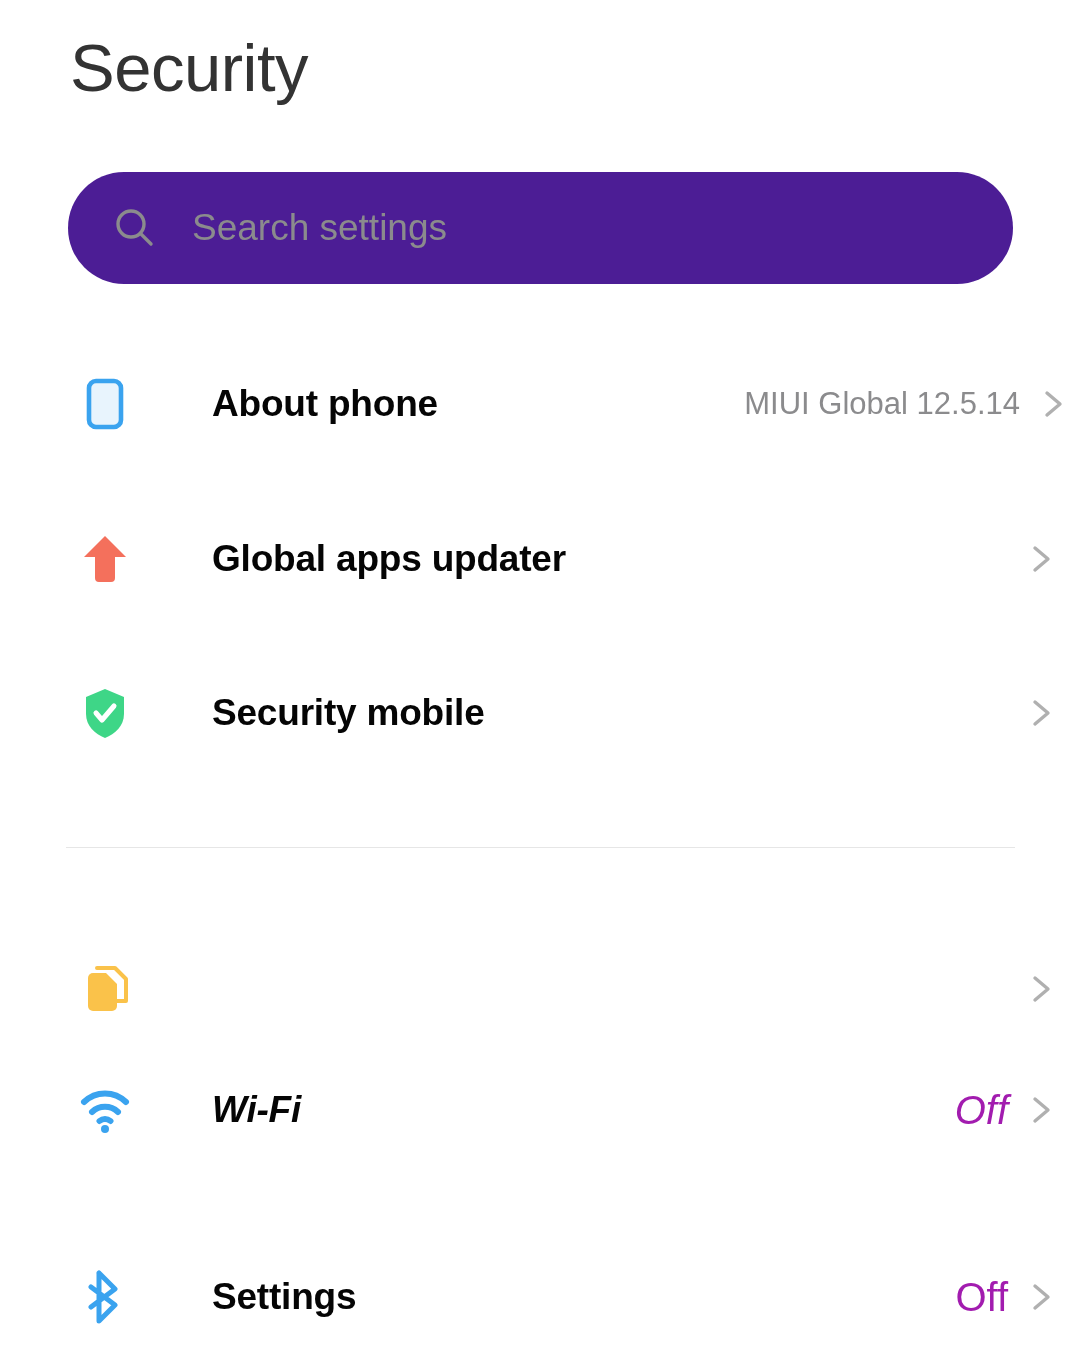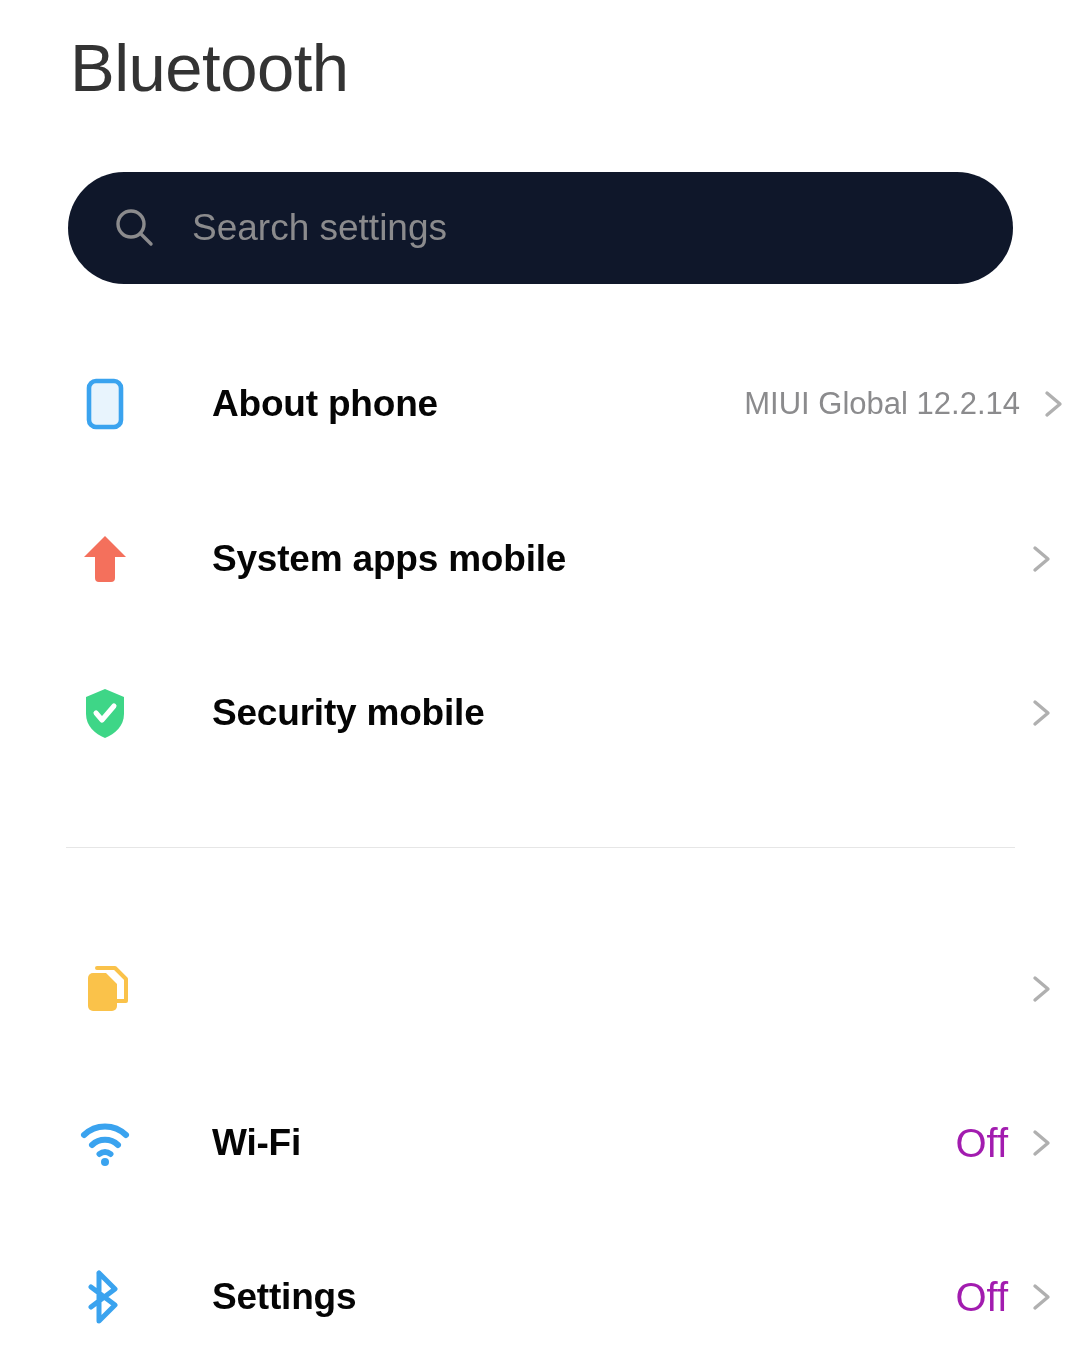--- a/index.html
+++ b/index.html
@@ -29,21 +29,21 @@
     white-space: nowrap;
   }
 
   
   .search-bar {
     position: absolute;
     left: 68px;
     top: 172px;
     width: 945px;
     height: 112px;
-    background: #0f172a;
+    background: #4c1d95;
     border-radius: 56px;
     display: flex;
     align-items: center;
     box-sizing: border-box;
   }
   .search-icon {
     position: absolute;
     left: 45px;
     top: 34px;
     width: 44px;
@@ -123,56 +123,56 @@
     width: 949px;
     height: 1px;
     background: #e6e6e6;
   }
 
   .icon-svg { display: block; }
 </style>
 </head>
 <body>
 
-<div class="page-title">Bluetooth</div>
+<div class="page-title">Security</div>
 
 <div class="search-bar">
   <span class="search-icon">
     <svg class="icon-svg" width="44" height="44" viewBox="0 0 44 44">
       <circle cx="18" cy="18" r="13" fill="none" stroke="#8b8b8d" stroke-width="3.4"></circle>
       <line x1="27.5" y1="27.5" x2="38" y2="38" stroke="#8b8b8d" stroke-width="3.4" stroke-linecap="round"></line>
     </svg>
   </span>
   <span class="search-placeholder">Search settings</span>
 </div>
 
 <div class="rows">
 
   <div class="row" style="top:344px;padding-left:12px;">
     <span class="row-icon">
       <svg class="icon-svg" width="52" height="56" viewBox="0 0 52 56">
         <rect x="10" y="5" width="32" height="46" rx="7" ry="7" fill="#e8f4fd" stroke="#3aa3ef" stroke-width="4.6"></rect>
       </svg>
     </span>
     <span class="row-label">About phone</span>
-    <span class="row-value">MIUI Global 12.2.14</span>
+    <span class="row-value">MIUI Global 12.5.14</span>
     <span class="chevron">
       <svg class="icon-svg" width="34" height="40" viewBox="0 0 34 40">
         <polyline points="11,9 24,20 11,31" fill="none" stroke="#b0b0b0" stroke-width="3.4" stroke-linecap="round" stroke-linejoin="round"></polyline>
       </svg>
     </span>
   </div>
 
   <div class="row" style="top:499px;">
     <span class="row-icon">
       <svg class="icon-svg" width="52" height="56" viewBox="0 0 52 56">
         <path d="M26 5 L47 26 L36 26 L36 47 a4 4 0 0 1 -4 4 L20 51 a4 4 0 0 1 -4 -4 L16 26 L5 26 Z" fill="#f4705c"></path>
       </svg>
     </span>
-    <span class="row-label">System apps mobile</span>
+    <span class="row-label">Global apps updater</span>
     <span class="row-value"></span>
     <span class="chevron">
       <svg class="icon-svg" width="34" height="40" viewBox="0 0 34 40">
         <polyline points="11,9 24,20 11,31" fill="none" stroke="#b0b0b0" stroke-width="3.4" stroke-linecap="round" stroke-linejoin="round"></polyline>
       </svg>
     </span>
   </div>
 
   <div class="row" style="top:653px;">
     <span class="row-icon">
@@ -201,21 +201,21 @@
       </svg>
     </span>
     <span class="row-value dark"></span>
     <span class="chevron">
       <svg class="icon-svg" width="34" height="40" viewBox="0 0 34 40">
         <polyline points="11,9 24,20 11,31" fill="none" stroke="#b0b0b0" stroke-width="3.4" stroke-linecap="round" stroke-linejoin="round"></polyline>
       </svg>
     </span>
   </div>
 
-  <div class="row" style="top:1083px;">
+  <div class="row" style="top:1050px;font-style:italic;">
     <span class="row-icon">
       <svg class="icon-svg" width="52" height="56" viewBox="0 0 52 56">
         <path d="M5 20 A30 30 0 0 1 47 20" fill="none" stroke="#3aa3ef" stroke-width="6" stroke-linecap="round"></path>
         <path d="M13 30 A19 19 0 0 1 39 30" fill="none" stroke="#3aa3ef" stroke-width="6" stroke-linecap="round"></path>
         <path d="M20.5 39 A9 9 0 0 1 31.5 39" fill="none" stroke="#3aa3ef" stroke-width="6" stroke-linecap="round"></path>
         <circle cx="26" cy="47" r="4" fill="#3aa3ef"></circle>
       </svg>
     </span>
     <span class="row-label">Wi-Fi</span>
     <span class="row-value dark">Off</span>

